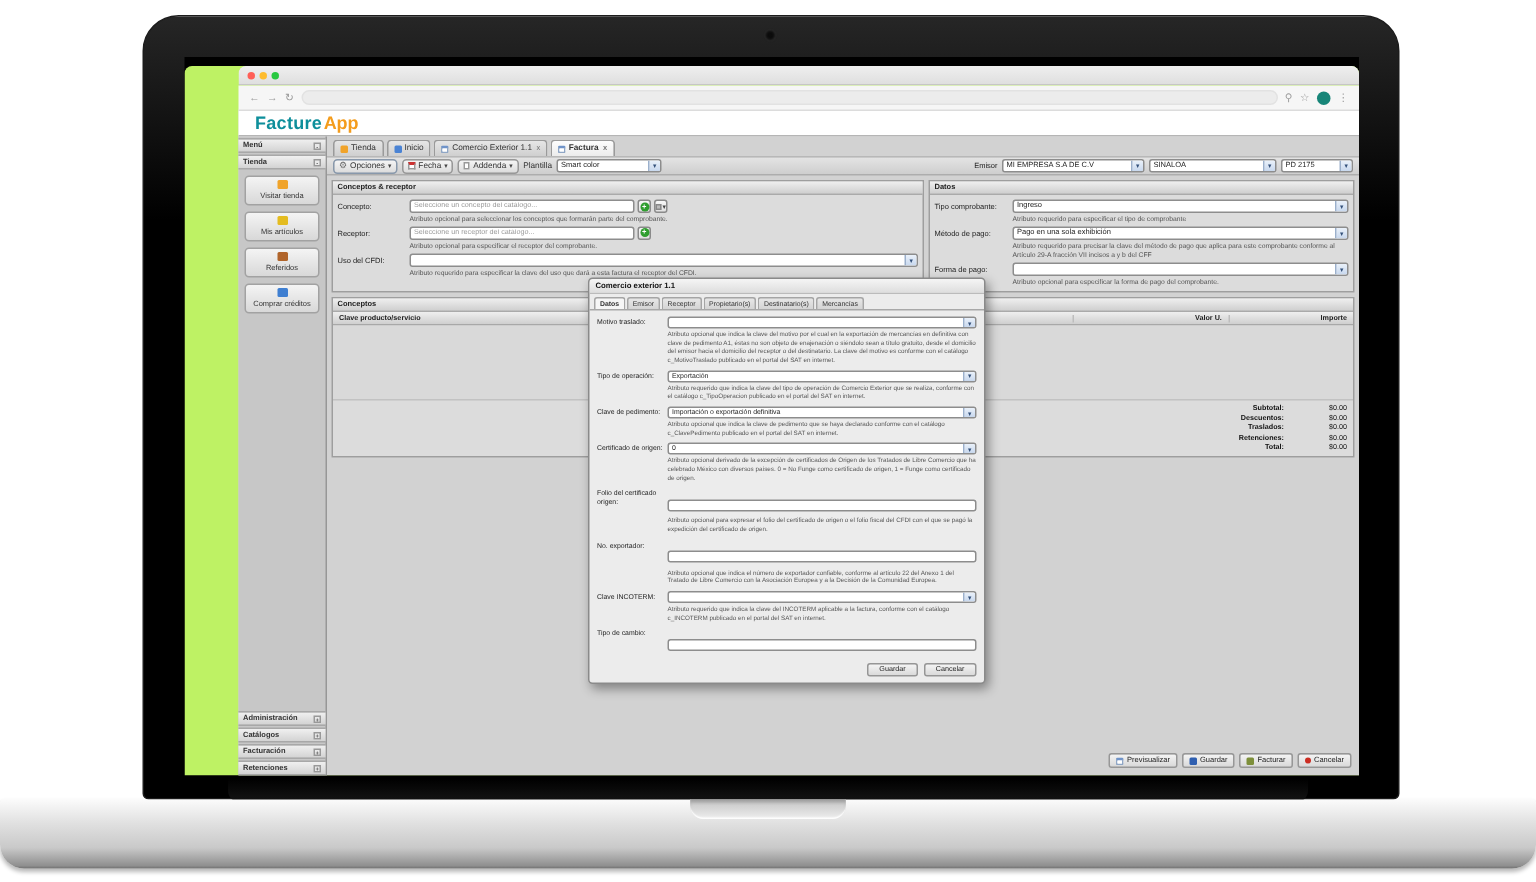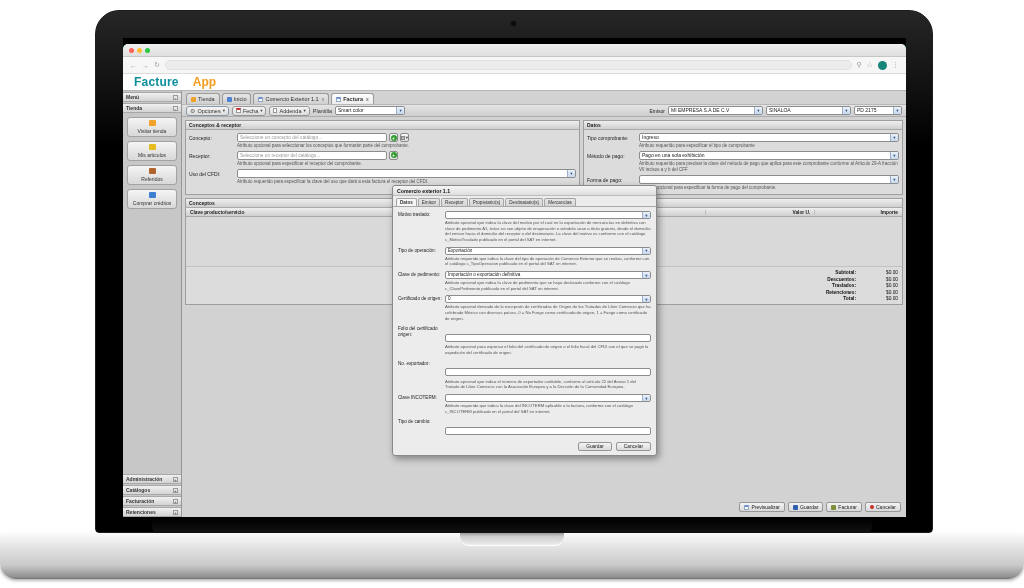--- a/index.html
+++ b/index.html
@@ -18,41 +18,41 @@
   .base { position:absolute; left:0; top:533px; width:1024px; height:46px;
     background:linear-gradient(#fbfbfb,#e0e0e0 35%,#c9c9c9 70%,#8f8f8f 96%,#6f6f6f);
     border-radius:3px 3px 16px 16px; box-shadow:0 2px 3px rgba(0,0,0,.28); }
   .notch { position:absolute; left:50%; top:0; width:104px; height:13px; margin-left:-52px;
     background:linear-gradient(#c2c2c2,#efefef); border-radius:0 0 9px 9px;
     box-shadow:inset 0 -1px 1px #fff, inset 0 2px 2px rgba(0,0,0,.18); }
 
   
   .screen { position:absolute; left:123px; top:38px; width:783px; height:479px;
     background:#000; overflow:hidden; }
-  .browser { position:absolute; left:0; right:0; top:6px; bottom:0; background:#22c55e;
-    border-radius:5px 5px 0 0; display:flex; flex-direction:column; }
+  .browser { position:absolute; left:0; right:0; top:6px; bottom:0; background:#bef264;
+    border-radius:5px 5px 0 0; display:flex; flex-direction:column;padding-left:36px; }
   .titlebar { height:13px; background:linear-gradient(#efefef,#dfdfdf);
     border-bottom:1px solid #c6c6c6; border-radius:5px 5px 0 0;
     display:flex; align-items:center; padding-left:6px; gap:3px; flex:0 0 auto; }
   .tl { width:5px; height:5px; border-radius:50%; }
   .tl.red{background:#ff5f57} .tl.yellow{background:#febc2e} .tl.green{background:#28c840}
   .btoolbar { height:17px; background:#f6f6f6; border-bottom:1px solid #dcdcdc;
     display:flex; align-items:center; padding:0 7px; gap:5px; flex:0 0 auto;
     font-size:8px; color:#8a8a8a; }
   .urlbar { flex:1; height:10px; background:#ececec; border-radius:5px;
     border:1px solid #e2e2e2; font-size:6px; padding:0 4px; color:#555; }
   .avatar { width:9px; height:9px; border-radius:50%; background:#178578; flex:0 0 auto; }
   .bicon { font-size:7px; color:#9a9a9a; }
 
   
   .app { flex:1; display:flex; flex-direction:column; min-height:0; background:#d2d2d2; }
   .app-header { height:17px; background:#fff; border-bottom:1px solid #b5b5b5;
     display:flex; align-items:center; padding-left:11px; flex:0 0 auto; }
   .logo1 { font-size:12px; font-weight:bold; color:#0e8f9b; letter-spacing:.2px; }
-  .logo2 { font-size:12px; font-weight:bold; color:#f49c1c; margin-left:14px; }
+  .logo2 { font-size:12px; font-weight:bold; color:#f49c1c; margin-left:1px; }
   .app-body { flex:1; display:flex; min-height:0; }
 
   
   .sidebar { width:59px; background:#c7c7c7; border-right:1px solid #979797;
     display:flex; flex-direction:column; flex:0 0 auto; }
   .acc { height:10px; background:linear-gradient(#f0f0f0,#d3d3d3); border:1px solid #a8a8a8;
     border-left:none; border-right:none; display:flex; align-items:center;
     justify-content:space-between; padding:0 3px; font-size:5px; font-weight:bold;
     color:#333; flex:0 0 auto; margin-top:1px; }
   .acc-toggle { width:5px; height:5px; border:1px solid #999; background:#e9e9e9;

